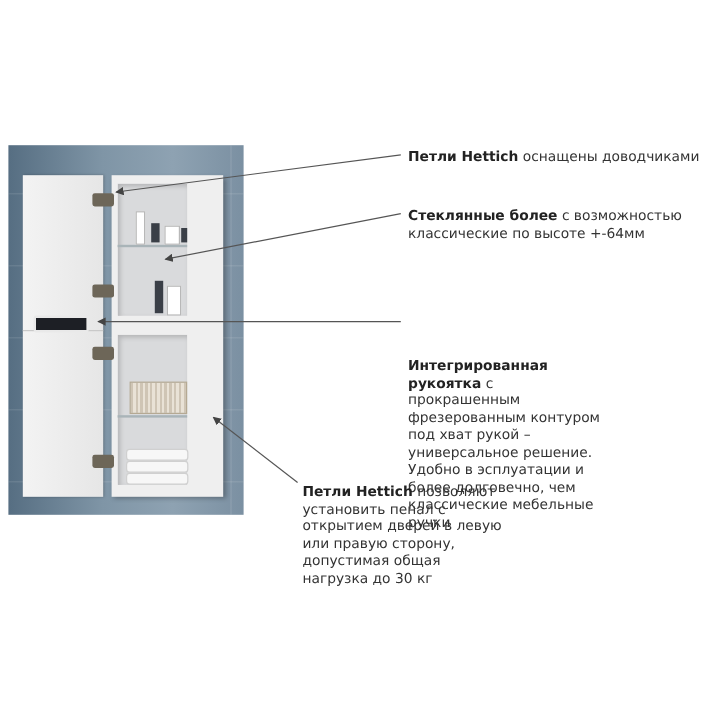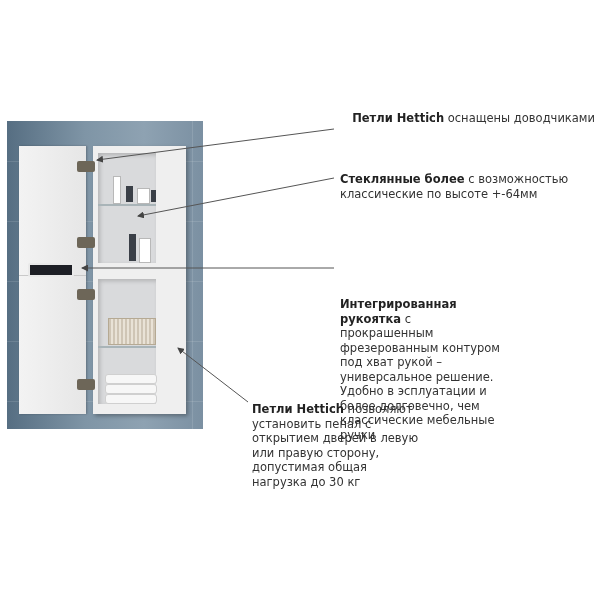--- a/index.html
+++ b/index.html
@@ -65,21 +65,21 @@
     <marker id="ah" markerWidth="7" markerHeight="7" refX="6" refY="3.5" orient="auto">
       <path d="M0,0 L7,3.5 L0,7 z" fill="#444"></path>
     </marker>
   </defs>
   <line x1="334" y1="129" x2="97" y2="160" stroke="#555" stroke-width="1" marker-end="url(#ah)"></line>
   <line x1="334" y1="178" x2="138" y2="216" stroke="#555" stroke-width="1" marker-end="url(#ah)"></line>
   <line x1="334" y1="268" x2="82" y2="268" stroke="#555" stroke-width="1" marker-end="url(#ah)"></line>
   <line x1="248" y1="402" x2="178" y2="348" stroke="#555" stroke-width="1" marker-end="url(#ah)"></line>
 </svg>
 
-<div class="label" style="left:340px; top:111px; width:255px;text-align:right;">
+<div class="label" style="left:340px; top:123px; width:255px;">
   <b>Петли Hettich</b><span> оснащены доводчиками</span>
 </div>
 <div class="label" style="left:340px; top:172px; width:245px;">
   <b>Стеклянные более</b><span> с возможностью классические по высоте +-64мм</span>
 </div>
 <div class="label" style="left:340px; top:261px; width:168px;margin-top:36px;">
   <b>Интегрированная рукоятка</b><span> с прокрашенным фрезерованным контуром под хват рукой – универсальное решение. Удобно в эсплуатации и более долговечно, чем классические мебельные ручки</span>
 </div>
 <div class="label" style="left:252px; top:402px; width:172px;">
   <b>Петли Hettich</b><span> позволяют установить пенал с открытием дверей в левую или правую сторону, допустимая общая нагрузка до 30 кг</span>

